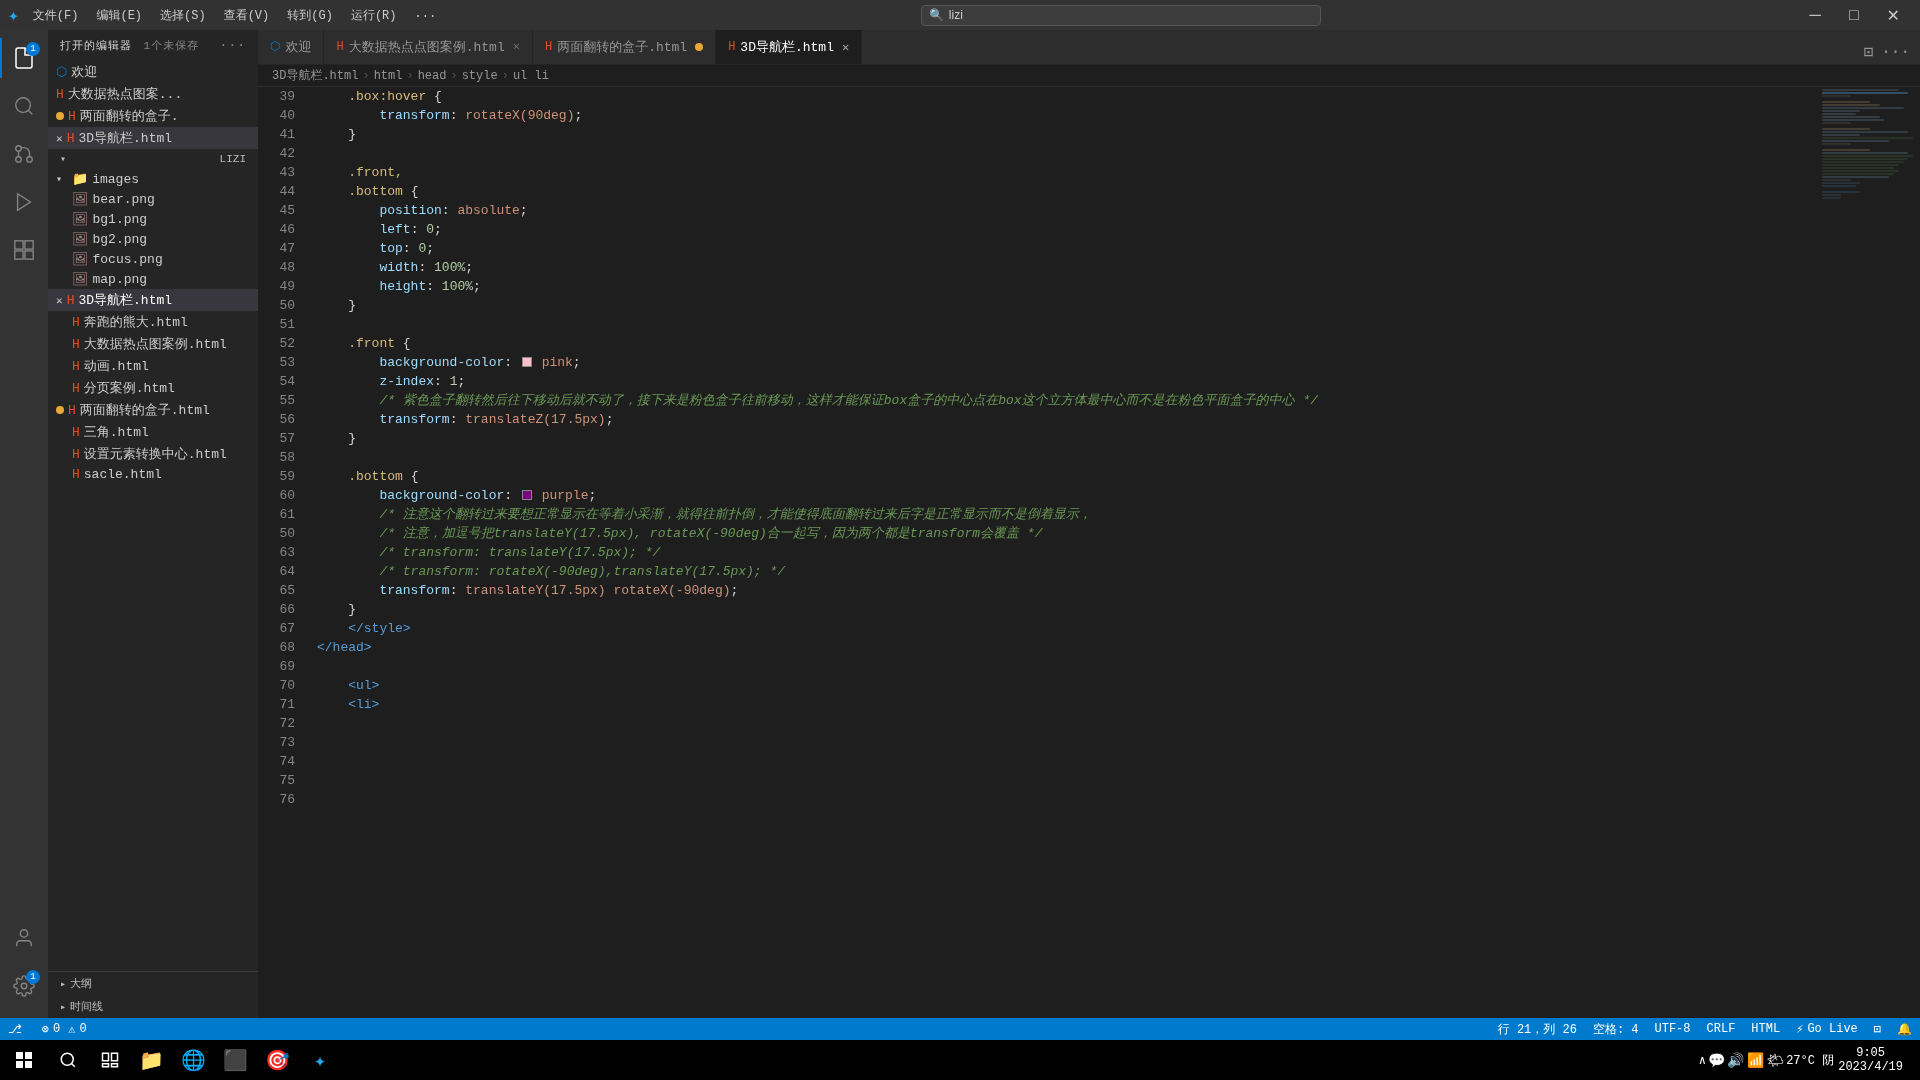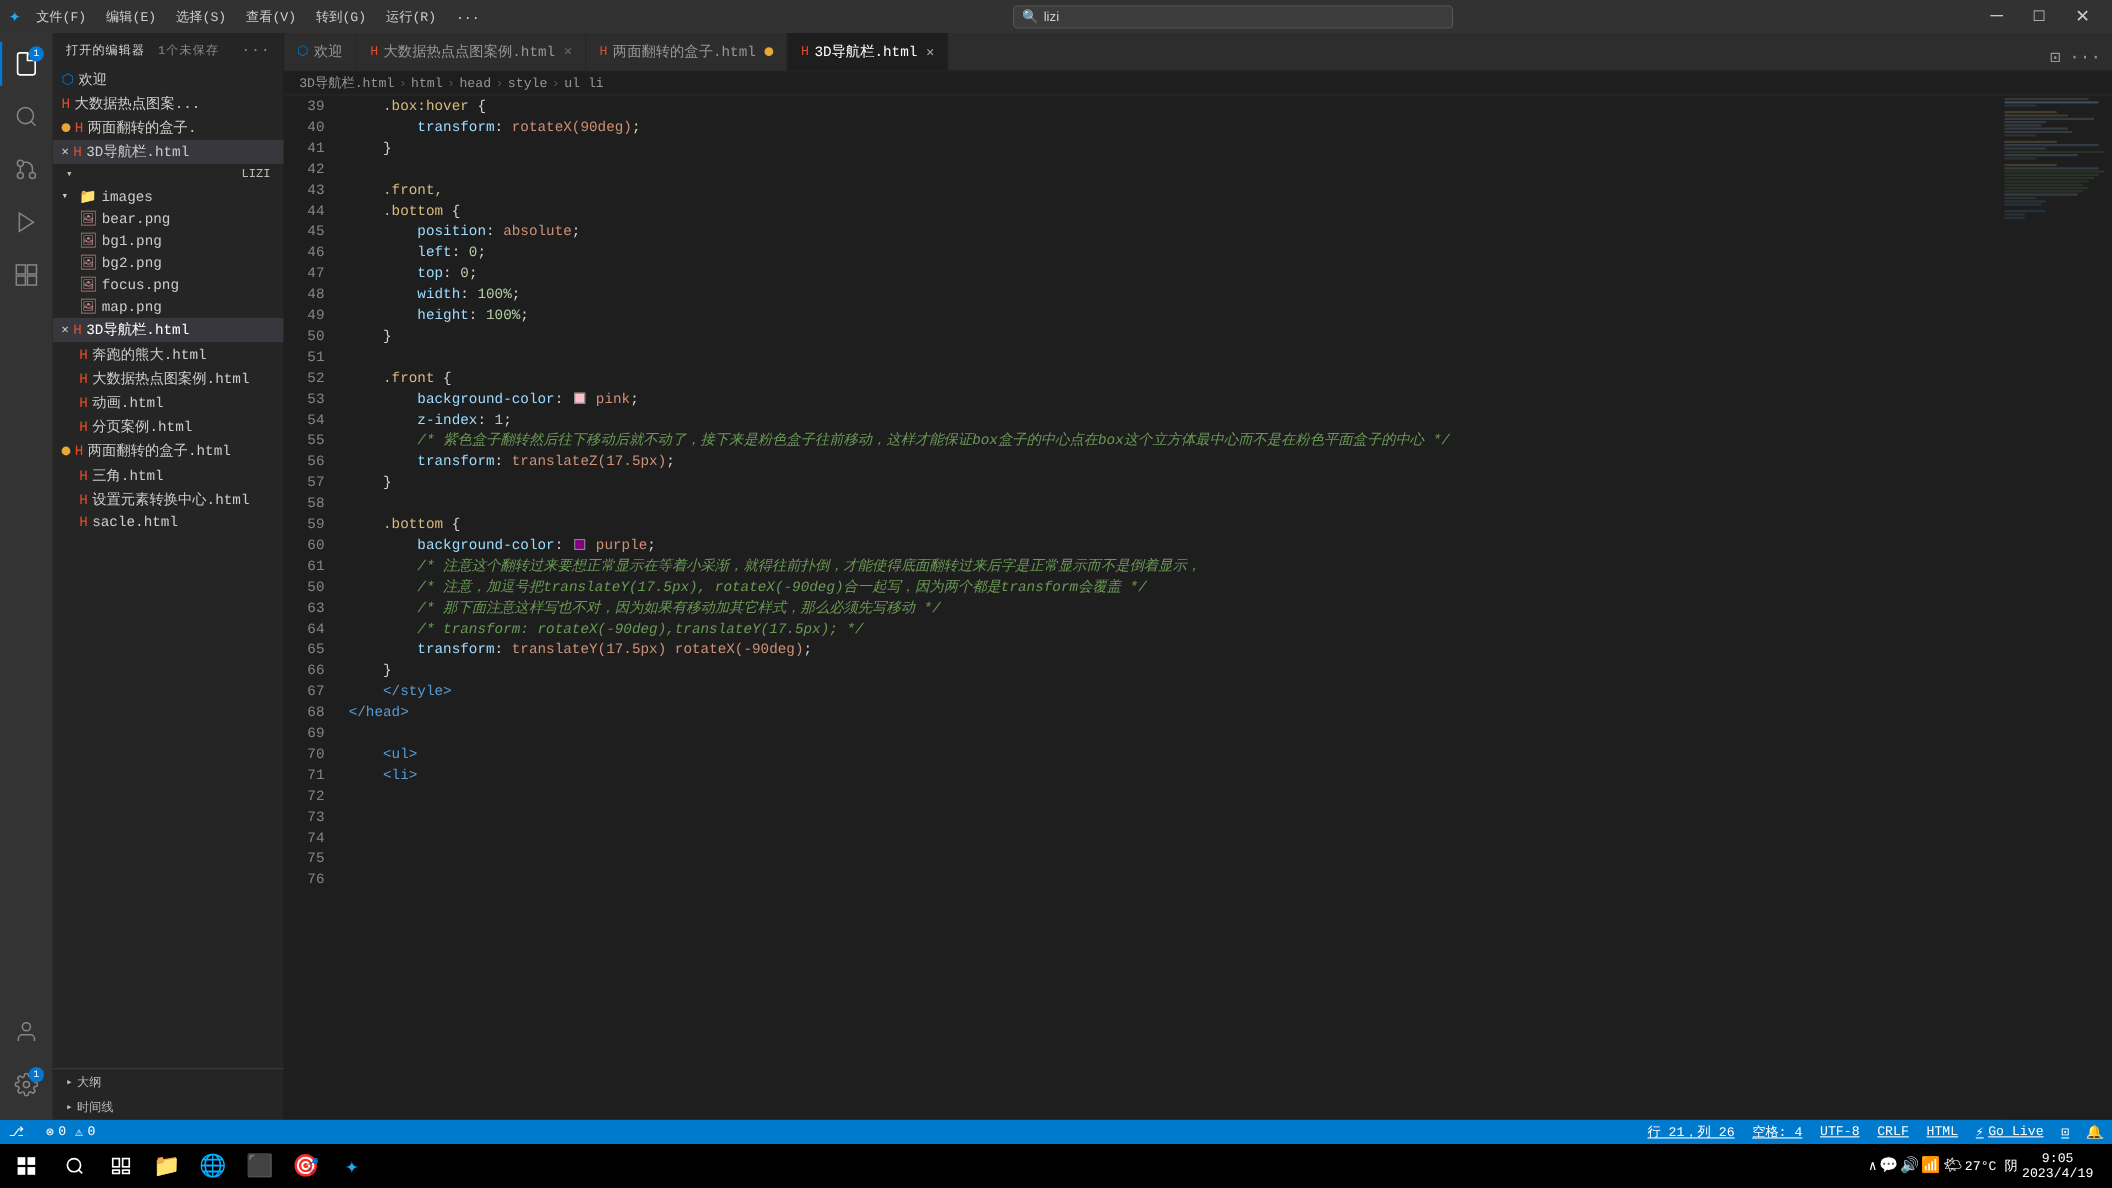--- a/index.html
+++ b/index.html
@@ -401,21 +401,21 @@
     .status-left { display: flex; align-items: center; gap: 0; }
     .status-item {
       padding: 0 8px;
       height: 22px;
       display: flex;
       align-items: center;
       gap: 4px;
       cursor: pointer;
       white-space: nowrap;
     }
-    .status-right { margin-left: auto; display: flex; align-items: center; text-decoration: underline; }
+    .status-right { margin-left: auto; display: flex; align-items: center; }
 
     
     .taskbar {
       height: 40px;
       background: #000000;
       display: flex;
       align-items: center;
       flex-shrink: 0;
     }
     .taskbar-start {
@@ -849,24 +849,24 @@
         <div class="code-line">
           <span class="c-comment">        /* 注意这个翻转过来要想正常显示在等着小采渐，就得往前扑倒，才能使得底面翻转过来后字是正常显示而不是倒着显示，</span>
         </div>
 
 
 
         <div class="code-line">
           <span class="c-comment">        /* 注意，加逗号把translateY(17.5px), rotateX(-90deg)合一起写，因为两个都是transform会覆盖 */</span>
         </div>
 
-
-        <div class="code-line">
-          <span class="c-comment">        /* 那下面注意这样写也不对，因为如果有移动加其它样式，那么必须先写移动 */</span>
-        </div>
+        <div class="code-line">
+          <span class="c-comment">        /* transform: translateY(17.5px); */</span>
+        </div>
+
 
 
         <div class="code-line">
           <span class="c-comment">        /* transform: rotateX(-90deg),translateY(17.5px); */</span>
         </div>
 
         <div class="code-line">
           <span class="c-property">        transform</span><span class="c-colon">: </span><span class="c-value">translateY(17.5px) rotateX(-90deg)</span><span class="c-punct">;</span>
         </div>
 

